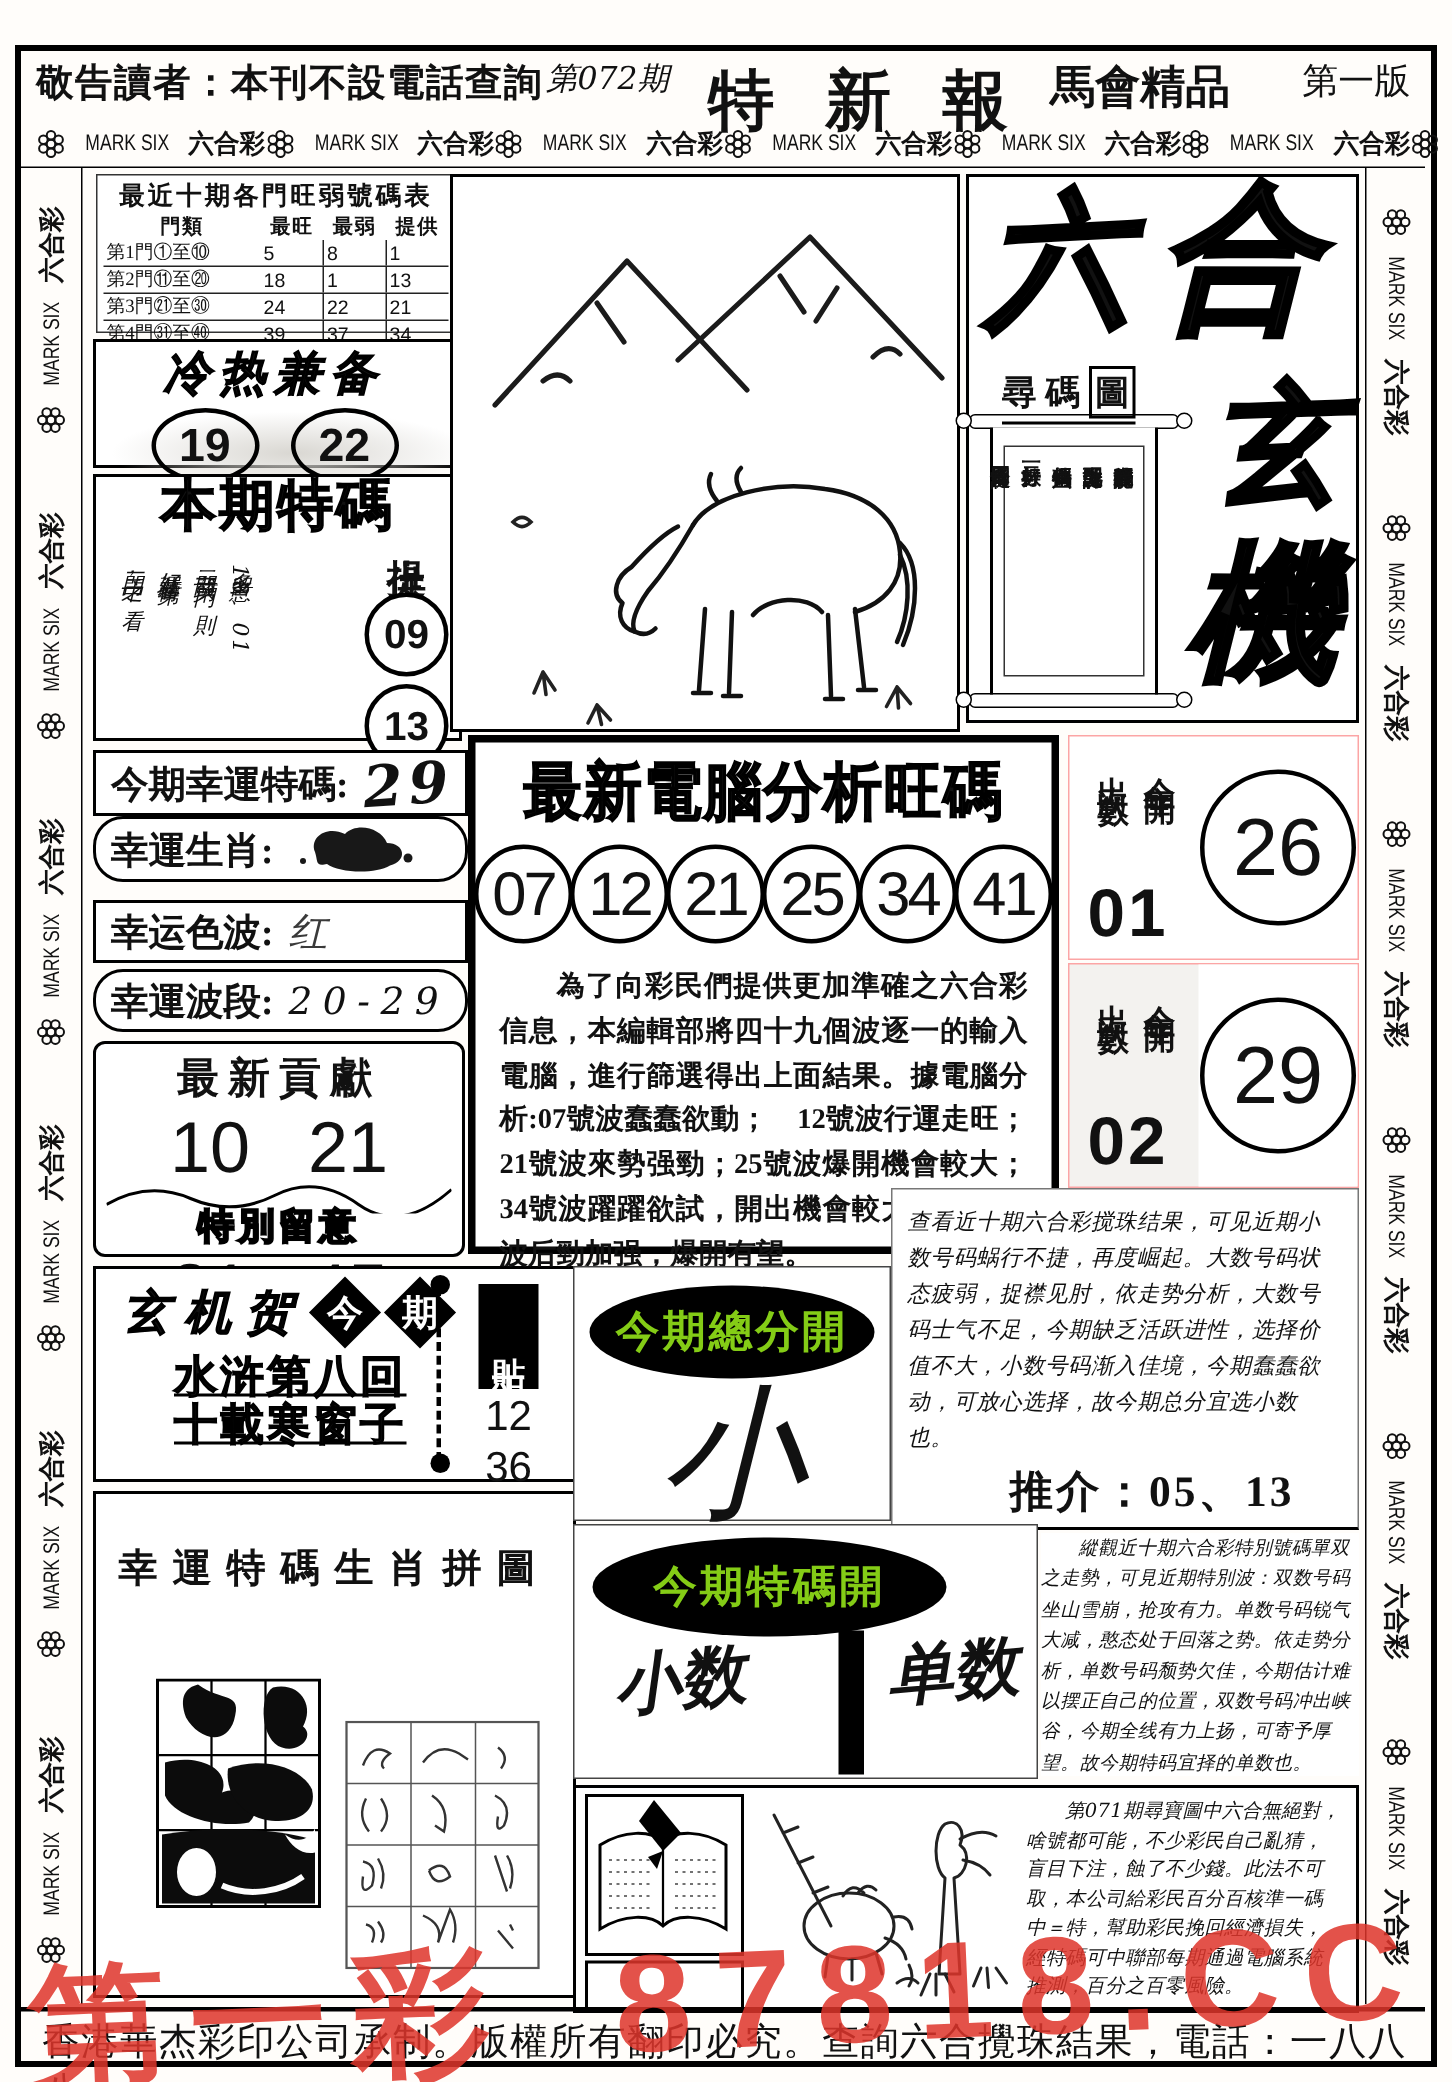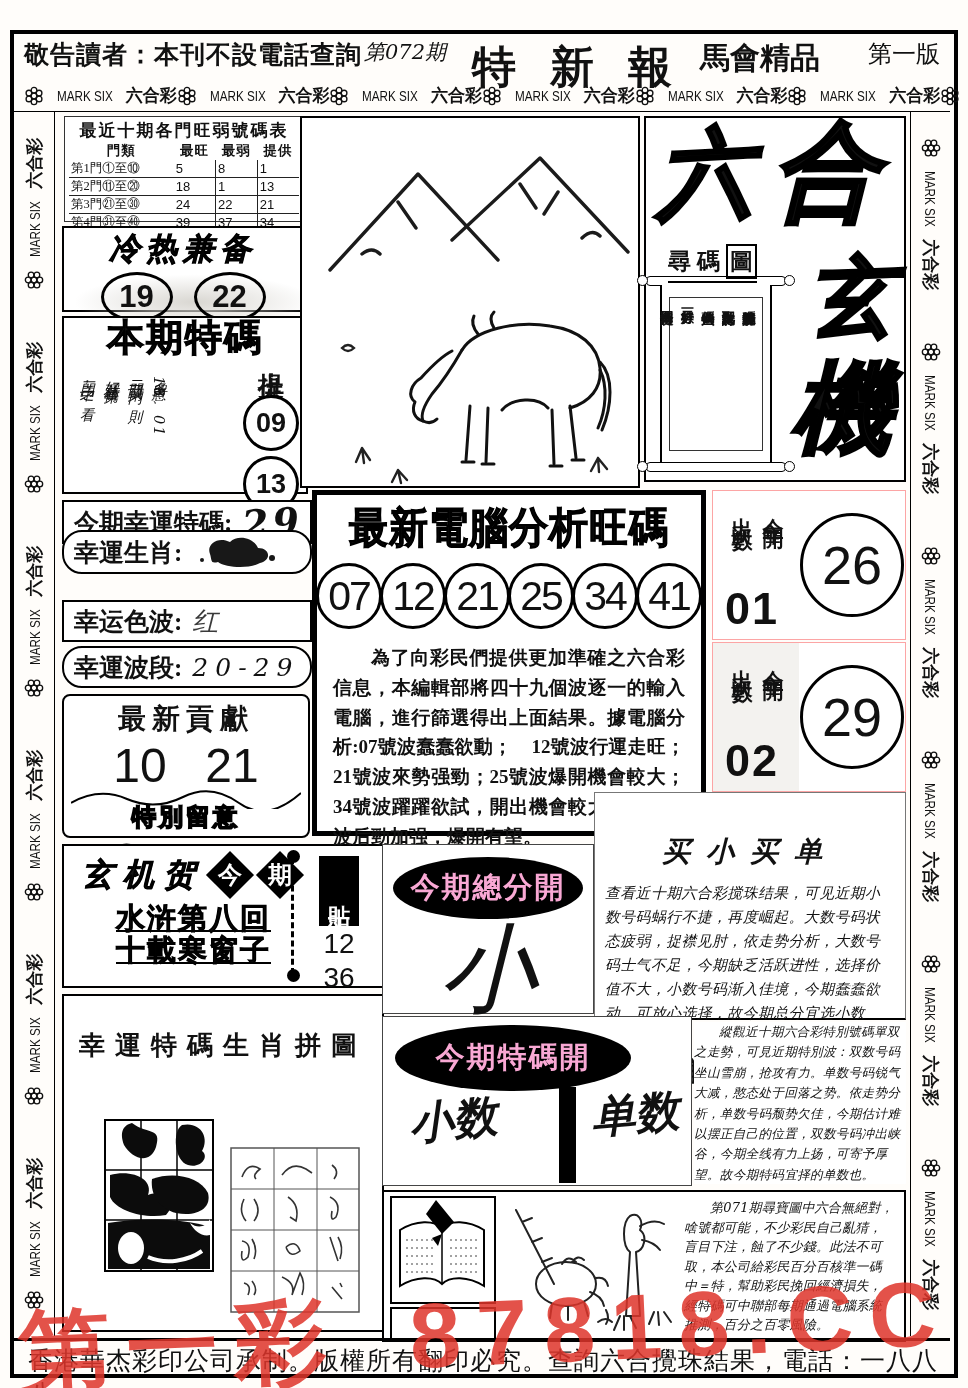--- a/index.html
+++ b/index.html
@@ -128,21 +128,21 @@
   
   .buy-small{left:594px;top:792px;width:312px;height:228px;border:1px solid #777;border-bottom:2px solid #000;}
   .bs-title{font-size:28px;font-weight:700;font-style:italic;letter-spacing:16px;text-align:center;margin-top:40px;white-space:nowrap;}
   .bs-body{margin:10px 10px 0;font-size:14.8px;font-style:italic;line-height:1.62;letter-spacing:.5px;}
   .bs-rec{font-size:29px;font-weight:700;margin:4px 0 0 78px;letter-spacing:2px;}
   .so-textblock{left:694px;top:1022px;width:212px;height:162px;}
   .so-body{font-size:12.6px;font-style:italic;line-height:1.62;text-indent:2em;letter-spacing:.3px;}
   .so-rec{font-size:26px;font-weight:700;margin-top:6px;letter-spacing:1px;}
   
   .total-open{left:382px;top:844px;width:212px;height:170px;border:1px solid #444;}
-  .badge{background:#000;color:#f9a8d4;border-radius:50%;display:flex;align-items:center;justify-content:center;}
+  .badge{background:#000;color:#84cc16;border-radius:50%;display:flex;align-items:center;justify-content:center;}
   .to-badge{width:190px;height:62px;margin:12px auto 0;}
   .badge span{font-size:29px;font-weight:900;letter-spacing:2px;font-family:"Liberation Sans",sans-serif;}
   .to-value{font-size:96px;text-align:center;line-height:1;margin-top:2px;font-style:italic;}
   .special-open{left:382px;top:1016px;width:310px;height:170px;border:1px solid #444;}
   .sp-badge{width:236px;height:66px;margin:8px 0 0 12px;}
   .sp-stem{position:absolute;left:176px;top:70px;width:17px;height:96px;background:#000;}
   .sp-left{position:absolute;left:26px;top:74px;font-size:44px;font-style:italic;font-weight:700;transform:rotate(-6deg);}
   .sp-right{position:absolute;left:208px;top:68px;font-size:44px;font-style:italic;font-weight:700;transform:rotate(-5deg);}
   
   .treasure{left:382px;top:1190px;width:524px;height:152px;border:2px solid #000;display:flex;}
@@ -529,21 +529,21 @@
       <span class="lbl vtext">提供：</span>
       <span class="circle-num">09</span>
       <span class="circle-num">13</span>
     </div>
   </div>
 
   <div class="lucky-row" style="top:500px;">
     <span class="lbl">今期幸運特碼:</span>
     <span class="lucky-val scrawl hand">29</span>
   </div>
-  <div class="lucky-row round" style="top:530px;">
+  <div class="lucky-row round" style="top:544px;">
     <span class="lbl">幸運生肖:</span>
     <svg class="lucky-val" width="96" height="36" viewBox="0 0 96 36">
       <path d="M18 20 C14 10 26 2 38 8 C46 0 62 4 66 14 C78 14 80 26 68 29 C58 35 34 34 26 28 C18 30 20 26 18 20 Z" fill="#181818"></path>
       <circle cx="80" cy="24" r="3" fill="#181818"></circle>
         <circle cx="10" cy="26" r="2" fill="#181818"></circle>
     </svg>
   </div>
   <div class="lucky-row" style="top:600px;height:42px;">
     <span class="lbl">幸运色波:</span>
     <span class="lucky-val color-val hand">红</span>
@@ -718,21 +718,20 @@
         <span>出次數</span>
       </div>
       <div class="ap-code">02</div>
     </div>
     <div class="ap-right" style="background:#fff;">
       <span class="big-circle">29</span>
     </div>
   </div>
 
   <div class="panel buy-small">
-    <div class="bs-title hand">买小买单</div>
     <div class="bs-body hand">查看近十期六合彩搅珠结果，可见近期小数号码蜗行不捷，再度崛起。大数号码状态疲弱，捉襟见肘，依走势分析，大数号码士气不足，今期缺乏活跃进性，选择价值不大，小数号码渐入佳境，今期蠢蠢欲动，可放心选择，故今期总分宜选小数也。</div>
     <div class="bs-rec">推介：05、13</div>
   </div>
 
   <div class="panel total-open">
     <div class="badge to-badge">
         <span>今期總分開</span>
       </div>
     <div class="to-value hand">小</div>
   </div>

